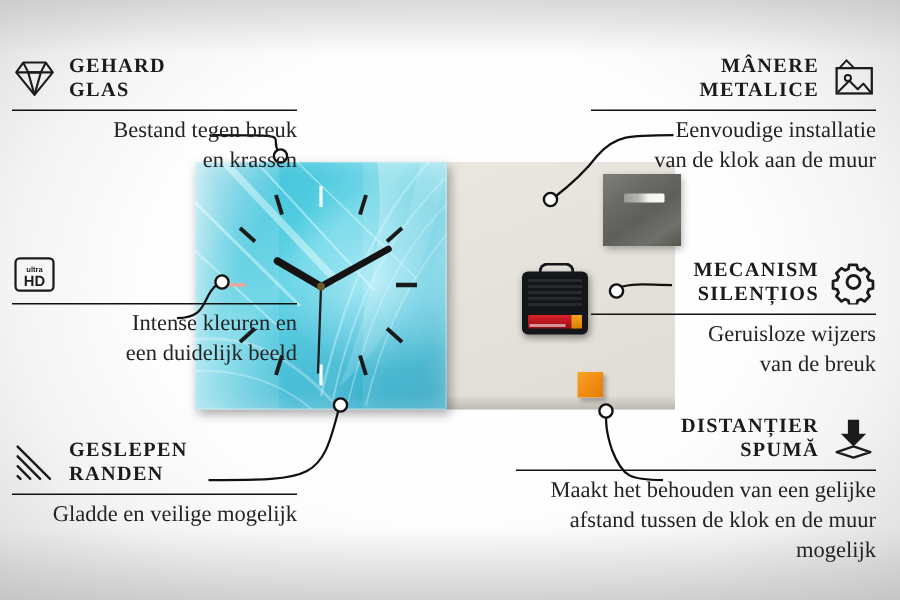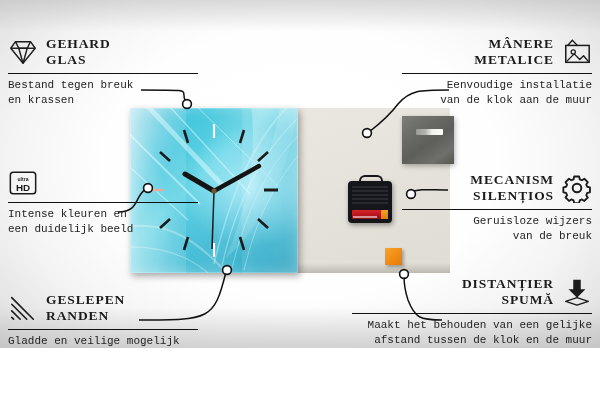--- a/index.html
+++ b/index.html
@@ -2,47 +2,47 @@
 <html><head>
 <meta charset="utf-8">
 <style>
   html,body{margin:0;padding:0;}
   body{
     width:600px;height:400px;overflow:hidden;
     font-family:"Liberation Serif",serif;
     background:#ffffff;
     position:relative;
   }
-  #stage{position:absolute;inset:0;width:600px;height:348px;overflow:hidden;}
+  #stage{position:absolute;inset:0;width:600px;height:400px;overflow:hidden;}
 
   
   .bg-base{position:absolute;inset:0;background:#fdfdfd;}
   .bg-vig{position:absolute;inset:0;
     background:radial-gradient(ellipse 78% 92% at 50% 47%,
       #ffffff 0%, #fefefe 42%, #f4f4f4 62%, #e3e3e3 78%, #cfcfcf 92%, #c2c2c2 100%);}
   .bg-vig2{position:absolute;inset:0;
     background:linear-gradient(to bottom, rgba(190,190,190,.55) 0%, rgba(255,255,255,0) 9%,
      rgba(255,255,255,0) 88%, rgba(185,185,185,.6) 100%);}
 
   
   .feat{position:absolute;width:190px;}
   .feat.left{left:8px;text-align:left;}
-  .feat.right{right:8px;text-align:right;}
+  .feat.right{right:16px;text-align:right;}
   .feat-head{display:flex;align-items:center;gap:8px;}
   .feat.right .feat-head{flex-direction:row-reverse;}
   .feat-title{
     font-family:"Liberation Serif",serif;
     font-size:13.5px;font-weight:700;letter-spacing:.9px;
     color:#1b1b1b;line-height:1.22;text-transform:uppercase;
     white-space:pre-line;
   }
   .feat-rule{height:1.4px;background:#111;margin:4px 0 4px 0;width:100%;}
   .feat-desc{
-    font-family:Liberation Mono, monospace;
-    font-size:11px;color:#232323;line-height:1.32;white-space:pre-line;
+    font-family:Liberation Serif, serif;
+    font-size:15px;color:#232323;line-height:1.32;white-space:pre-line;text-align:right;
   }
   .ficon{width:30px;height:30px;flex:0 0 30px;display:block;}
 
   
   .photo{position:absolute;left:130px;top:108px;width:320px;height:165px;}
   .wall{position:absolute;inset:0;background:linear-gradient(160deg,#eceae2 0%,#e6e4dc 45%,#dedcd3 100%);}
   .wall-shadow{position:absolute;left:0;right:0;bottom:0;height:10px;
     background:linear-gradient(to bottom,rgba(0,0,0,0) 0%,rgba(120,118,110,.35) 100%);}
 
   

